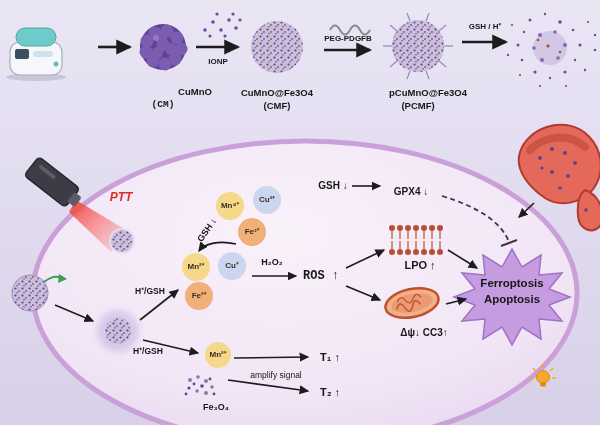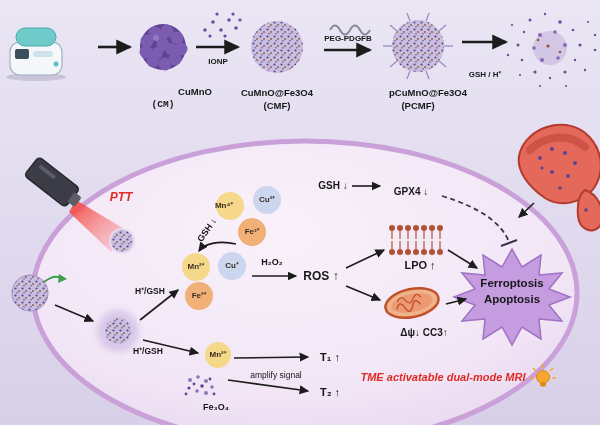--- a/index.html
+++ b/index.html
@@ -299,43 +299,42 @@
 </svg>
 
 <div class="lbl med" style="left:163px;top:92px;margin-left:32px;">CuMnO</div>
 <div class="lbl med" style="left:163px;top:105px;font-family:Liberation Mono, monospace;">(CM)</div>
 <div class="lbl small" style="left:218px;top:62px;">IONP</div>
 <div class="lbl med" style="left:277px;top:93px;">CuMnO@Fe3O4</div>
 <div class="lbl med" style="left:277px;top:106px;">(CMF)</div>
 <div class="lbl small" style="left:348px;top:39px;">PEG-PDGFB</div>
 <div class="lbl med" style="left:418px;top:93px;margin-left:10px;">pCuMnO@Fe3O4</div>
 <div class="lbl med" style="left:418px;top:106px;">(PCMF)</div>
-<div class="lbl small" style="left:485px;top:27px;margin-top:48px;">GSH / H⁺</div>
+<div class="lbl small" style="left:485px;top:27px;">GSH / H⁺</div>
 
 <div class="lbl red" style="left:121px;top:198px;font-size:12px;">PTT</div>
 <div class="lbl small" style="left:150px;top:292px;font-size:8.5px;">H⁺/GSH</div>
 <div class="lbl small" style="left:148px;top:352px;font-size:8.5px;">H⁺/GSH</div>
 <div class="lbl rot med" style="left:207px;top:230px;font-size:9px;">GSH ↓</div>
 
-<div class="lbl ion" style="left:224px;top:206px;">Mn⁴⁺</div>
+<div class="lbl ion" style="left:230px;top:206px;">Mn⁴⁺</div>
 <div class="lbl ion" style="left:267px;top:200px;">Cu²⁺</div>
 <div class="lbl ion" style="left:252px;top:232px;">Fe³⁺</div>
 <div class="lbl ion" style="left:196px;top:267px;">Mn²⁺</div>
 <div class="lbl ion" style="left:232px;top:266px;">Cu⁺</div>
 <div class="lbl ion" style="left:199px;top:296px;">Fe²⁺</div>
 
 <div class="lbl" style="left:272px;top:262px;font-size:9px;">H₂O₂</div>
-<div class="lbl big" style="left:321px;top:277px;font-size:12px;">ROS ↑</div>
+<div class="lbl big" style="left:321px;top:277px;font-size:12px;font-family:Liberation Mono, monospace;">ROS ↑</div>
 <div class="lbl" style="left:333px;top:186px;font-size:10px;">GSH ↓</div>
 <div class="lbl" style="left:411px;top:186px;font-size:10px;margin-top:6px;">GPX4 ↓</div>
 <div class="lbl" style="left:420px;top:265px;font-size:11px;">LPO ↑</div>
 <div class="lbl" style="left:424px;top:333px;font-size:10px;">Δψ↓  CC3↑</div>
 <div class="lbl big" style="left:512px;top:284px;">Ferroptosis</div>
 <div class="lbl big" style="left:512px;top:300px;">Apoptosis</div>
 
 <div class="lbl ion" style="left:218px;top:355px;">Mn²⁺</div>
 <div class="lbl" style="left:200px;top:407px;font-size:9px;margin-left:16px;">Fe₃O₄</div>
 <div class="lbl wrap" style="left:276px;top:376px;">amplify signal</div>
 <div class="lbl" style="left:330px;top:357px;font-size:11px;">T₁ ↑</div>
 <div class="lbl" style="left:330px;top:392px;font-size:11px;">T₂ ↑</div>
-<div class="lbl red" style="left:443px;top:377px;font-size:11px;">TME activatable dual-mode MRI</div>
 
 </div>
 
 </body></html>

